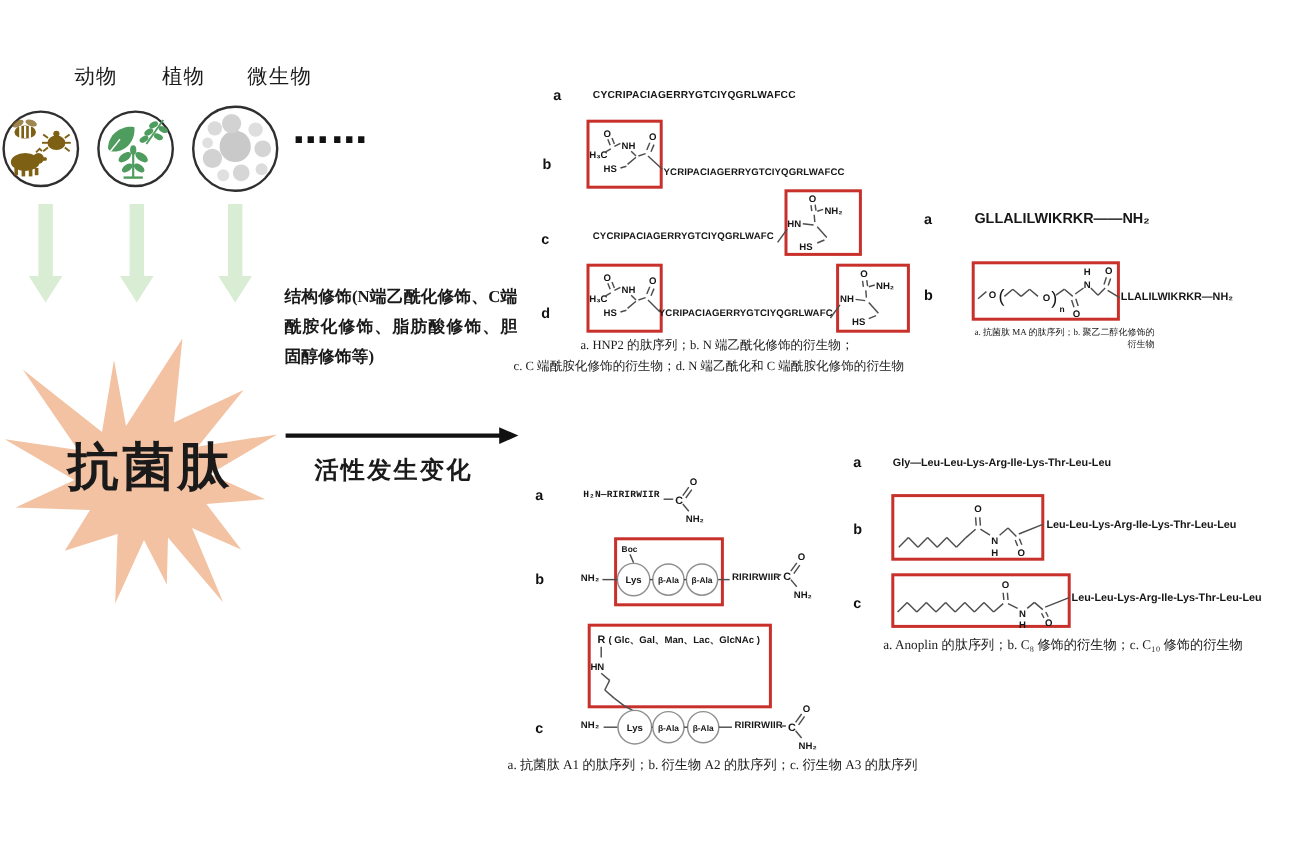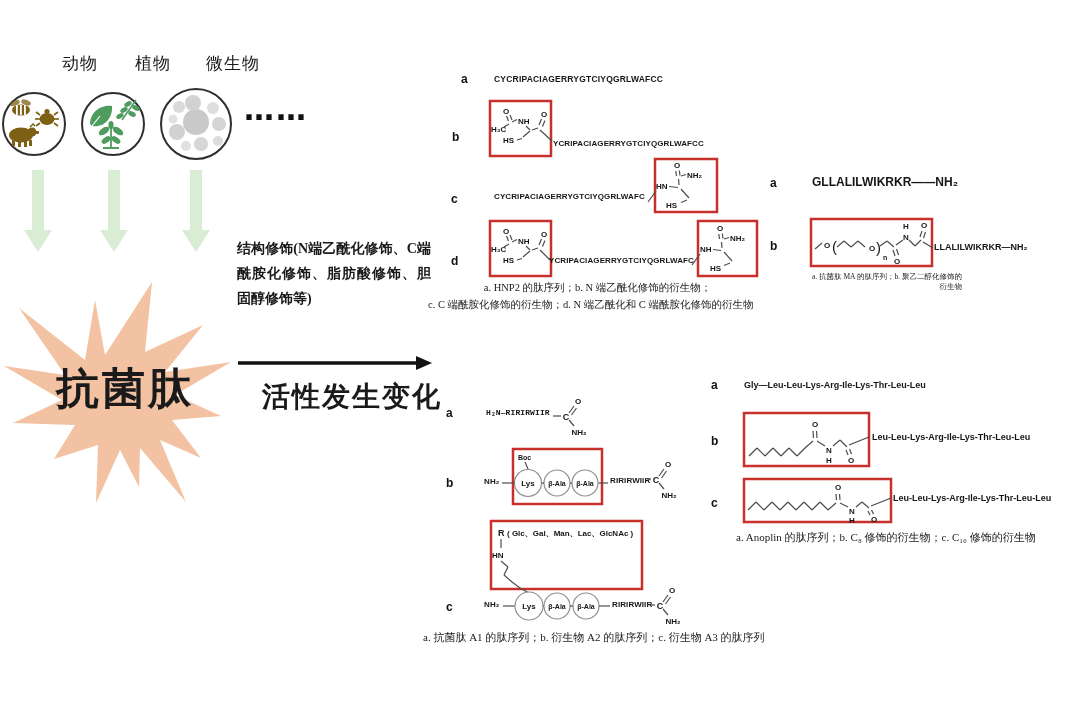--- a/index.html
+++ b/index.html
@@ -6,21 +6,21 @@
   #stage{position:relative;width:1080px;height:721px;background:#ffffff;overflow:hidden;
          font-family:"Liberation Sans","DejaVu Sans",sans-serif;}
   .abs{position:absolute;}
   .cjk{font-family:"Liberation Serif","DejaVu Serif",serif;color:#1a1a1a;}
   .srclab{font-size:17px;font-weight:normal;letter-spacing:1px;margin-left:48px;}
   .circ{border:2px solid #2f2f2f;border-radius:50%;background:#fff;box-sizing:border-box;
         display:flex;align-items:center;justify-content:center;}
   .dots{font-size:30px;font-weight:bold;color:#111;letter-spacing:2px;font-family:"DejaVu Sans",sans-serif;}
   .bursttxt{font-size:43px;font-weight:bold;letter-spacing:3px;text-align:center;}
   .modtxt{font-size:14px;line-height:25px;font-weight:600;text-align:justify;}
-  .acttxt{font-size:28px;font-weight:600;letter-spacing:2px;}
+  .acttxt{font-size:20px;font-weight:600;letter-spacing:2px;}
   .rowlab{font-size:12px;font-weight:bold;color:#111;}
   .seq{font-weight:bold;color:#161616;white-space:nowrap;}
   .fs85{font-size:8.5px;letter-spacing:.2px;}
   .fs8{font-size:8px;letter-spacing:.1px;}
   .fs9{font-size:9px;}
   .fs95{font-size:12px;}
   .cap{font-family:"Liberation Serif","DejaVu Serif",serif;color:#1a1a1a;white-space:nowrap;text-align:right;}
   svg{overflow:visible;}
   svg text{font-family:"Liberation Sans","DejaVu Sans",sans-serif;font-weight:bold;fill:#161616;}
   .at{font-size:8px;}

